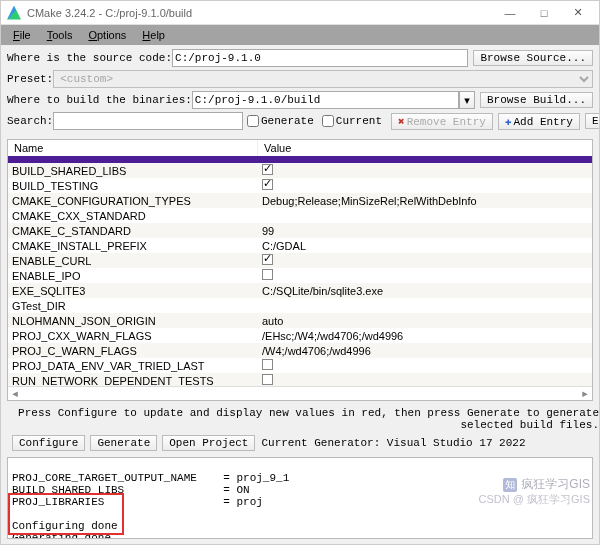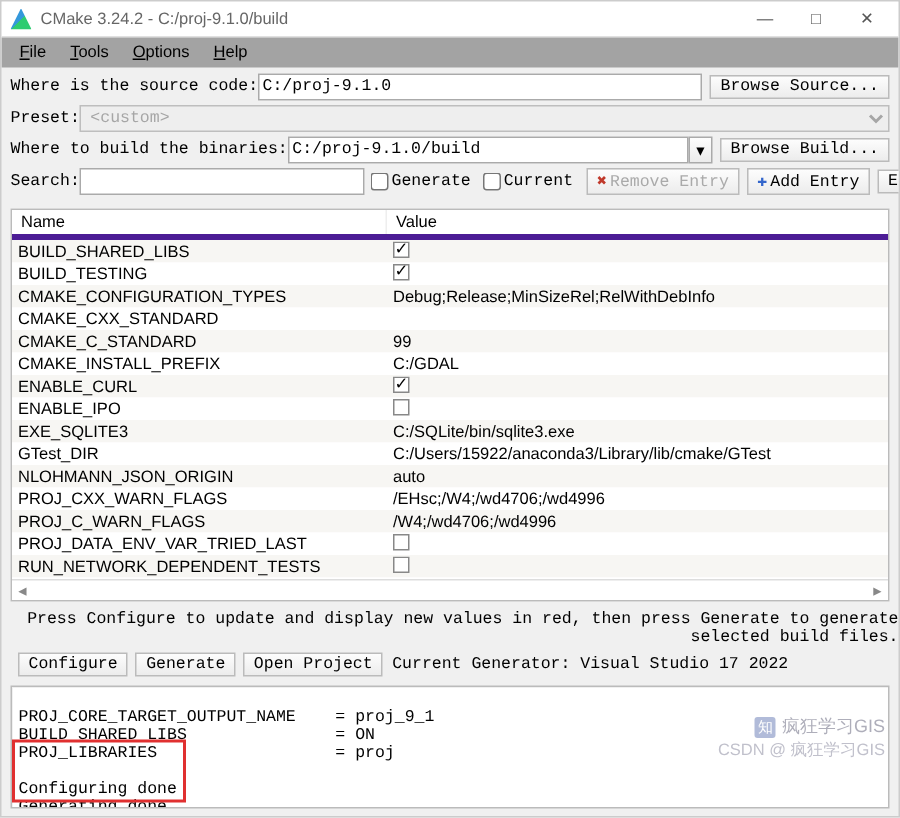--- a/index.html
+++ b/index.html
@@ -43,21 +43,21 @@
     border: 1px solid #bbb; background: linear-gradient(#fdfdfd,#ececec);
     padding: 1px 6px; margin-left: 5px; cursor: pointer; font-family: "Courier New", monospace; font-size: 11px;
     white-space: nowrap;
   }
   .btn.disabled { color: #aaa; }
   .checkbox { display: inline-flex; align-items: center; margin: 0 4px; }
   .checkbox input { margin: 0 2px 0 0; width: 12px; height: 12px; }
   .icon-plus { color: #3366cc; font-weight: bold; margin-right: 2px; }
   .icon-x { color: #c0392b; font-weight: bold; margin-right: 2px; }
   .table-wrap { margin: 2px 6px; border: 1px solid #bbb; height: 262px; display: flex; flex-direction: column; background: #fff; }
-  .table-head { display: flex; background: #fff; border-bottom: 4px solid #4c1d95; }
+  .table-head { display: flex; background: #fff; border-bottom: 7px solid #4c1d95; }
   .table-head div { padding: 2px 6px; font-weight: normal; }
   .th-name { width: 250px; border-right: 1px solid #eee; }
   .th-value { flex: 1; }
   .table-body { overflow-y: scroll; overflow-x: hidden; flex: 1; }
   .trow { display: flex; height: 15px; align-items: center; border-bottom: 0; }
   .trow:nth-child(odd) { background: #f7f6f3; }
   .trow:nth-child(even) { background: #fff; }
   .tcell-name { width: 250px; padding: 0 4px; white-space: nowrap; overflow: hidden; }
   .tcell-value { flex: 1; padding: 0 4px; white-space: nowrap; overflow: hidden; }
   .chk { display: inline-block; width: 11px; height: 11px; border: 1px solid #888; background: #fff; position: relative; }
@@ -169,21 +169,20 @@
       <div class="trow">
         <div class="tcell-name">ENABLE_IPO</div>
         <div class="tcell-value"><span class="chk"></span></div>
       </div>
       <div class="trow">
         <div class="tcell-name">EXE_SQLITE3</div>
         <div class="tcell-value">C:/SQLite/bin/sqlite3.exe</div>
       </div>
       <div class="trow">
         <div class="tcell-name">GTest_DIR</div>
-        <div class="tcell-value">C:/Users/15922/anaconda3/Library/lib/cmake/GTest</div>
       </div>
       <div class="trow">
         <div class="tcell-name">NLOHMANN_JSON_ORIGIN</div>
         <div class="tcell-value">auto</div>
       </div>
       <div class="trow">
         <div class="tcell-name">PROJ_CXX_WARN_FLAGS</div>
         <div class="tcell-value">/EHsc;/W4;/wd4706;/wd4996</div>
       </div>
       <div class="trow">

